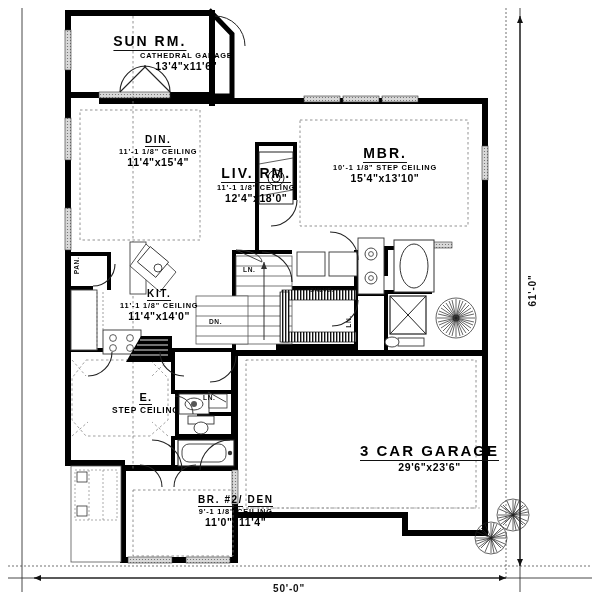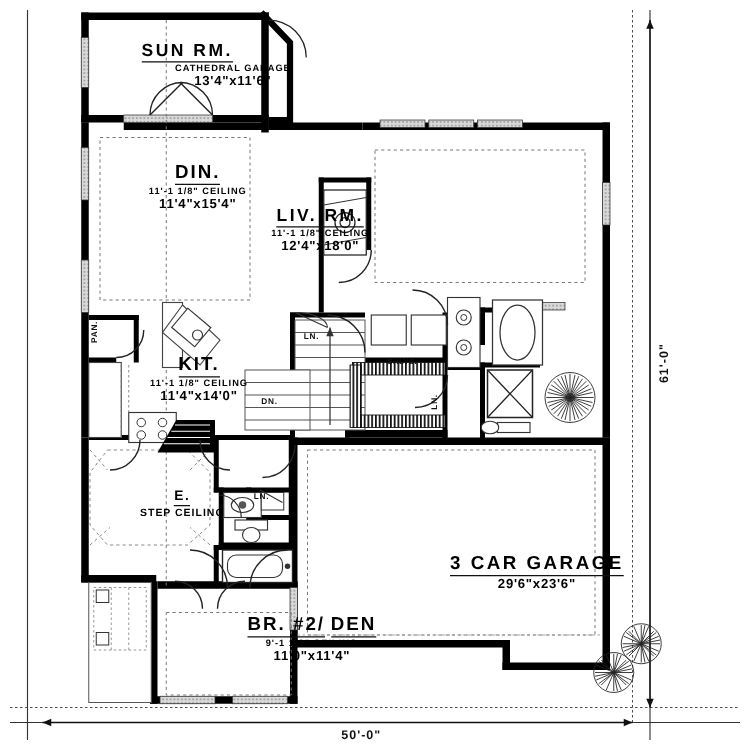--- a/index.html
+++ b/index.html
@@ -16,21 +16,21 @@
     font-family:"Liberation Sans", sans-serif;
     color:#111;
     white-space:nowrap;
     text-align:center;
     letter-spacing:0.5px;
   }
   .room-name{
     font-size:14px;font-weight:700;letter-spacing:2px;
     border-bottom:1.5px solid #111;padding-bottom:1px;
   }
-  .room-name.sm{font-size:15px;letter-spacing:1.6px;}
+  .room-name.sm{font-size:10px;letter-spacing:1.6px;}
   .room-name.xs{font-size:11px;letter-spacing:1.2px;}
   .ceil{font-size:7.4px;letter-spacing:0.8px;font-weight:600;}
   .dims{font-size:10.5px;letter-spacing:0.6px;font-weight:700;}
   .tiny{font-size:6.6px;letter-spacing:0.6px;font-weight:700;}
   .tiny2{font-size:6px;letter-spacing:0.4px;font-weight:700;}
   .dimtext{font-size:10px;font-weight:700;letter-spacing:0.8px;}
   .rot90{transform-origin:center center;transform:rotate(-90deg);}
   .ctr{transform:translateX(-50%);}
   .grp{position:absolute;text-align:center;}
   .grp > div{text-align:center;}
@@ -392,20 +392,25 @@
     <div class="ceil">11'-1 1/8" CEILING</div>
     <div class="dims">11'4"x15'4"</div>
   </div>
 
   <div class="grp" style="left:217px;top:164px;">
     <div class="room-name" style="display:inline-block;">LIV. RM.</div>
     <div class="ceil">11'-1 1/8" CEILING</div>
     <div class="dims">12'4"x18'0"</div>
   </div>
 
+  <div class="grp" style="left:333px;top:144px;">
+    <div class="room-name" style="display:inline-block;">MBR.</div>
+    <div class="ceil">10'-1 1/8" STEP CEILING</div>
+    <div class="dims">15'4"x13'10"</div>
+  </div>
 
   <div class="grp" style="left:120px;top:283px;">
     <div class="room-name sm" style="display:inline-block;">KIT.</div>
     <div class="ceil">11'-1 1/8" CEILING</div>
     <div class="dims">11'4"x14'0"</div>
   </div>
 
   <div class="grp" style="left:112px;top:387px;">
     <div class="room-name xs" style="display:inline-block;">E.</div>
     <div class="ceil" style="font-size:8.4px;">STEP CEILING</div>

